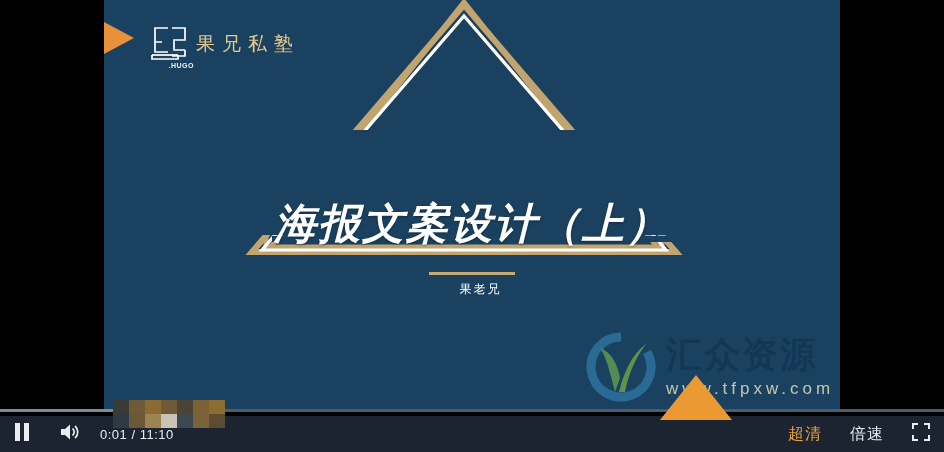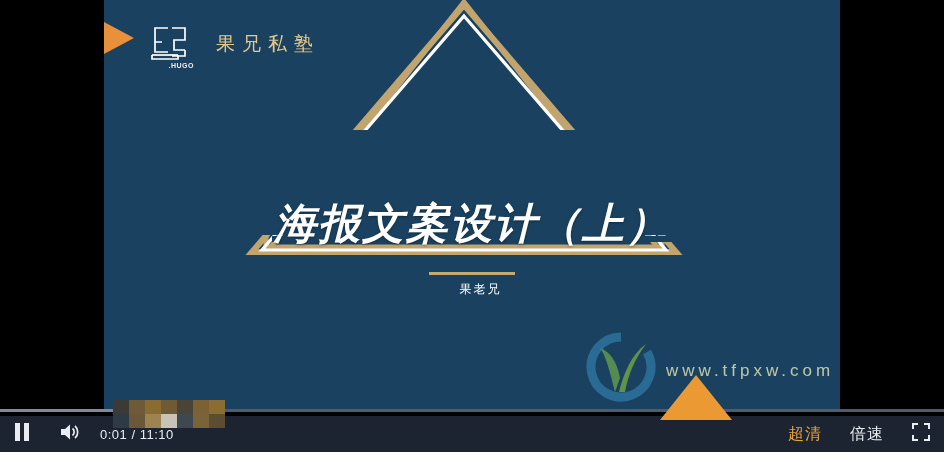--- a/index.html
+++ b/index.html
@@ -32,21 +32,21 @@
     width: 0; height: 0;
     border-top: 16px solid transparent;
     border-bottom: 16px solid transparent;
     border-left: 30px solid #e8903a;
   }
 
   
   .brand {
     position: absolute;
     left: 44px; top: 22px;
-    display: flex; align-items: center; gap: 24px;
+    display: flex; align-items: center; gap: 4px;
   }
   .brand-mark {
     position: relative;
     width: 44px; height: 44px;
   }
   .brand-mark svg { display: block; }
   .brand-hugo {
     position: absolute;
     right: -2px; bottom: -3px;
     font-size: 7px;
@@ -261,20 +261,21 @@
 
     <div class="watermark">
       <div class="wm-logo">
         <svg width="74" height="74" viewBox="0 0 74 74">
           <path d="M37 7 a30 30 0 1 0 26 15" fill="none" stroke="#2f7ca8" stroke-width="9"></path>
           <path d="M31 62 C26 42 22 26 16 18 C28 22 34 36 36 48 Z" fill="#6aa84f"></path>
           <path d="M35 62 C40 42 48 24 62 14 C50 30 44 46 41 62 Z" fill="#7cb342"></path>
         </svg>
       </div>
       <div class="wm-text">
+        <div class="wm-title">汇众资源</div>
         <div class="wm-url">www.tfpxw.com</div>
       </div>
     </div>
 
   </div>
 
   <div class="wm-tri"></div>
 
   <div id="progress-zone">
     <div id="progress-track"></div>

